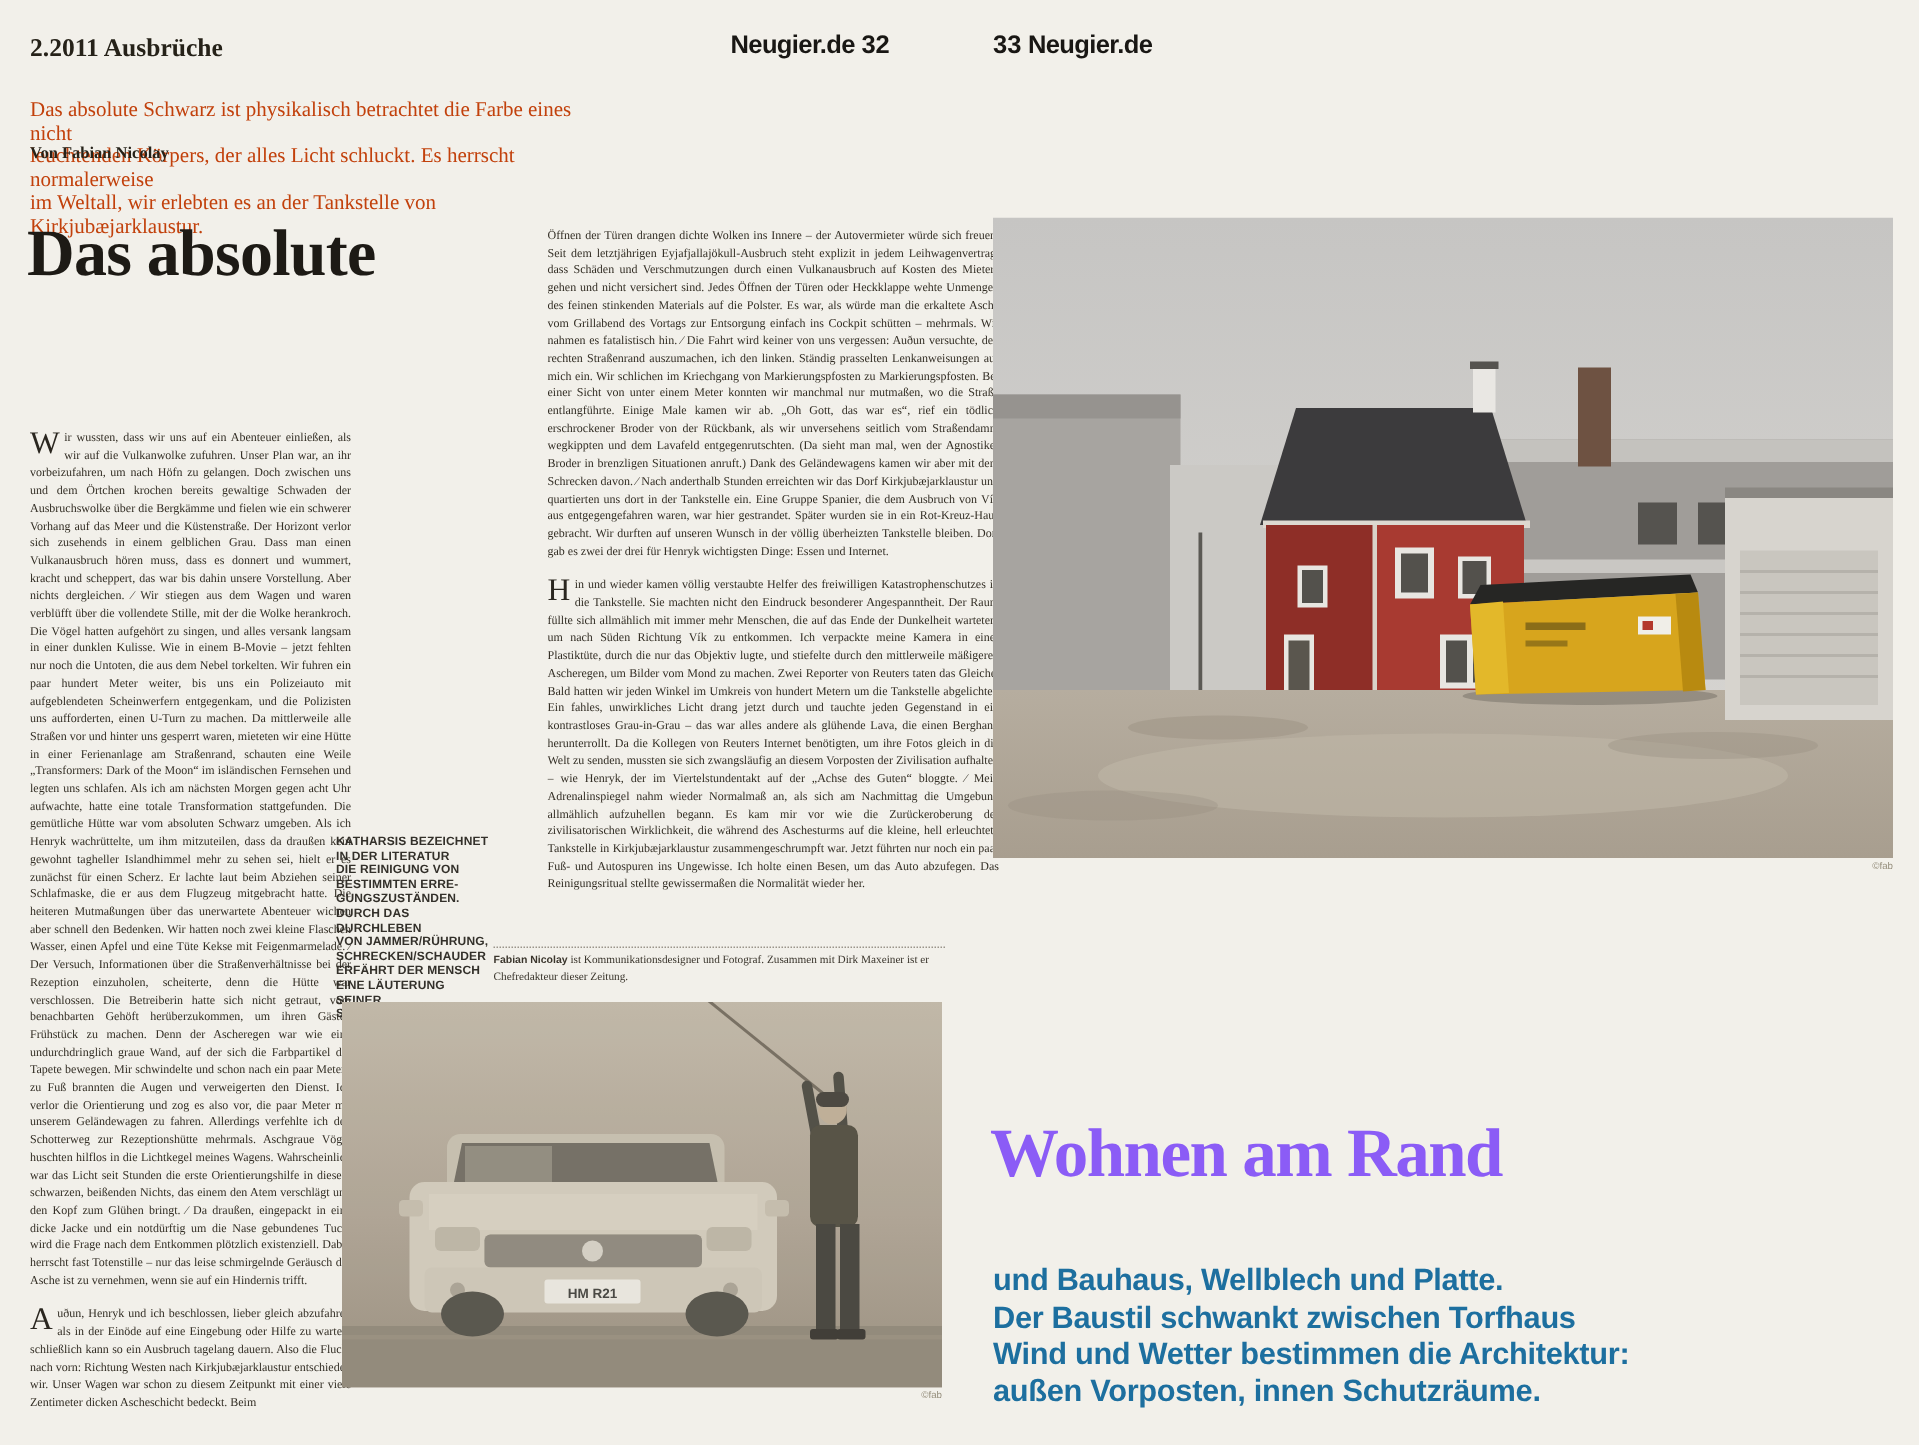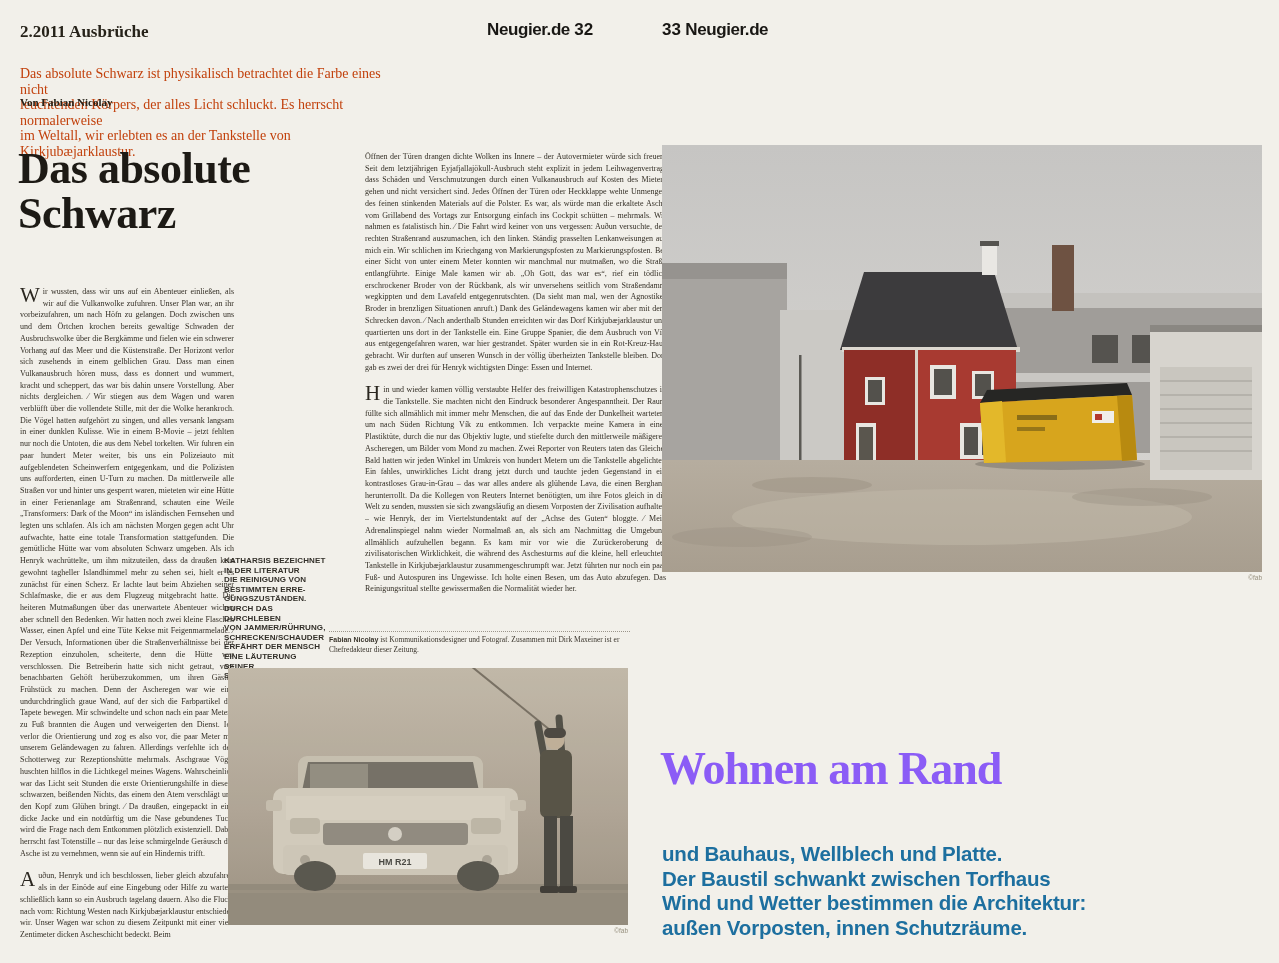--- a/index.html
+++ b/index.html
@@ -65,21 +65,20 @@
   <span>Neugier.de</span>
   <span class="pgnum">32</span>
 </div>
 <div class="abs masthead masthead-right">
   <span class="pgnum">33</span>
   <span>Neugier.de</span>
 </div>
 
 <div class="abs headline">
   <div>Das absolute</div>
-  <div>Schwarz</div>
 </div>
 
 <div class="abs bodycol col1">
   <p><span class="dropcap">W</span><span>ir wussten, dass wir uns auf ein Abenteuer einließen, als wir auf die Vulkanwolke zufuhren. Unser Plan war, an ihr vorbeizufahren, um nach Höfn zu gelangen. Doch zwischen uns und dem Örtchen krochen bereits gewaltige Schwaden der Ausbruchswolke über die Bergkämme und fielen wie ein schwerer Vorhang auf das Meer und die Küstenstraße. Der Horizont verlor sich zusehends in einem gelblichen Grau. Dass man einen Vulkanausbruch hören muss, dass es donnert und wummert, kracht und scheppert, das war bis dahin unsere Vorstellung. Aber nichts dergleichen. ⁄ Wir stiegen aus dem Wagen und waren verblüfft über die vollendete Stille, mit der die Wolke herankroch. Die Vögel hatten aufgehört zu singen, und alles versank langsam in einer dunklen Kulisse. Wie in einem B-Movie – jetzt fehlten nur noch die Untoten, die aus dem Nebel torkelten. Wir fuhren ein paar hundert Meter weiter, bis uns ein Polizeiauto mit aufgeblendeten Scheinwerfern entgegenkam, und die Polizisten uns aufforderten, einen U-Turn zu machen. Da mittlerweile alle Straßen vor und hinter uns gesperrt waren, mieteten wir eine Hütte in einer Ferienanlage am Straßenrand, schauten eine Weile „Transformers: Dark of the Moon“ im isländischen Fernsehen und legten uns schlafen. Als ich am nächsten Morgen gegen acht Uhr aufwachte, hatte eine totale Transformation stattgefunden. Die gemütliche Hütte war vom absoluten Schwarz umgeben. Als ich Henryk wachrüttelte, um ihm mitzuteilen, dass da draußen kein gewohnt tagheller Islandhimmel mehr zu sehen sei, hielt er es zunächst für einen Scherz. Er lachte laut beim Abziehen seiner Schlafmaske, die er aus dem Flugzeug mitgebracht hatte. Die heiteren Mutmaßungen über das unerwartete Abenteuer wichen aber schnell den Bedenken. Wir hatten noch zwei kleine Flaschen Wasser, einen Apfel und eine Tüte Kekse mit Feigenmarmelade. ⁄ Der Versuch, Informationen über die Straßenverhältnisse bei der Rezeption einzuholen, scheiterte, denn die Hütte war verschlossen. Die Betreiberin hatte sich nicht getraut, vom benachbarten Gehöft herüberzukommen, um ihren Gästen Frühstück zu machen. Denn der Ascheregen war wie eine undurchdringlich graue Wand, auf der sich die Farbpartikel der Tapete bewegen. Mir schwindelte und schon nach ein paar Metern zu Fuß brannten die Augen und verweigerten den Dienst. Ich verlor die Orientierung und zog es also vor, die paar Meter mit unserem Geländewagen zu fahren. Allerdings verfehlte ich den Schotterweg zur Rezeptionshütte mehrmals. Aschgraue Vögel huschten hilflos in die Lichtkegel meines Wagens. Wahrscheinlich war das Licht seit Stunden die erste Orientierungshilfe in diesem schwarzen, beißenden Nichts, das einem den Atem verschlägt und den Kopf zum Glühen bringt. ⁄ Da draußen, eingepackt in eine dicke Jacke und ein notdürftig um die Nase gebundenes Tuch, wird die Frage nach dem Entkommen plötzlich existenziell. Dabei herrscht fast Totenstille – nur das leise schmirgelnde Geräusch der Asche ist zu vernehmen, wenn sie auf ein Hindernis trifft.</span></p>
   <p><span class="dropcap">A</span><span>uðun, Henryk und ich beschlossen, lieber gleich abzufahren als in der Einöde auf eine Eingebung oder Hilfe zu warten, schließlich kann so ein Ausbruch tagelang dauern. Also die Flucht nach vorn: Richtung Westen nach Kirkjubæjarklaustur entschieden wir. Unser Wagen war schon zu diesem Zeitpunkt mit einer viele Zentimeter dicken Ascheschicht bedeckt. Beim</span></p>
 </div>
 
 <div class="abs pullquote">
   <div>KATHARSIS BEZEICHNET</div>
   <div>IN DER LITERATUR</div>

